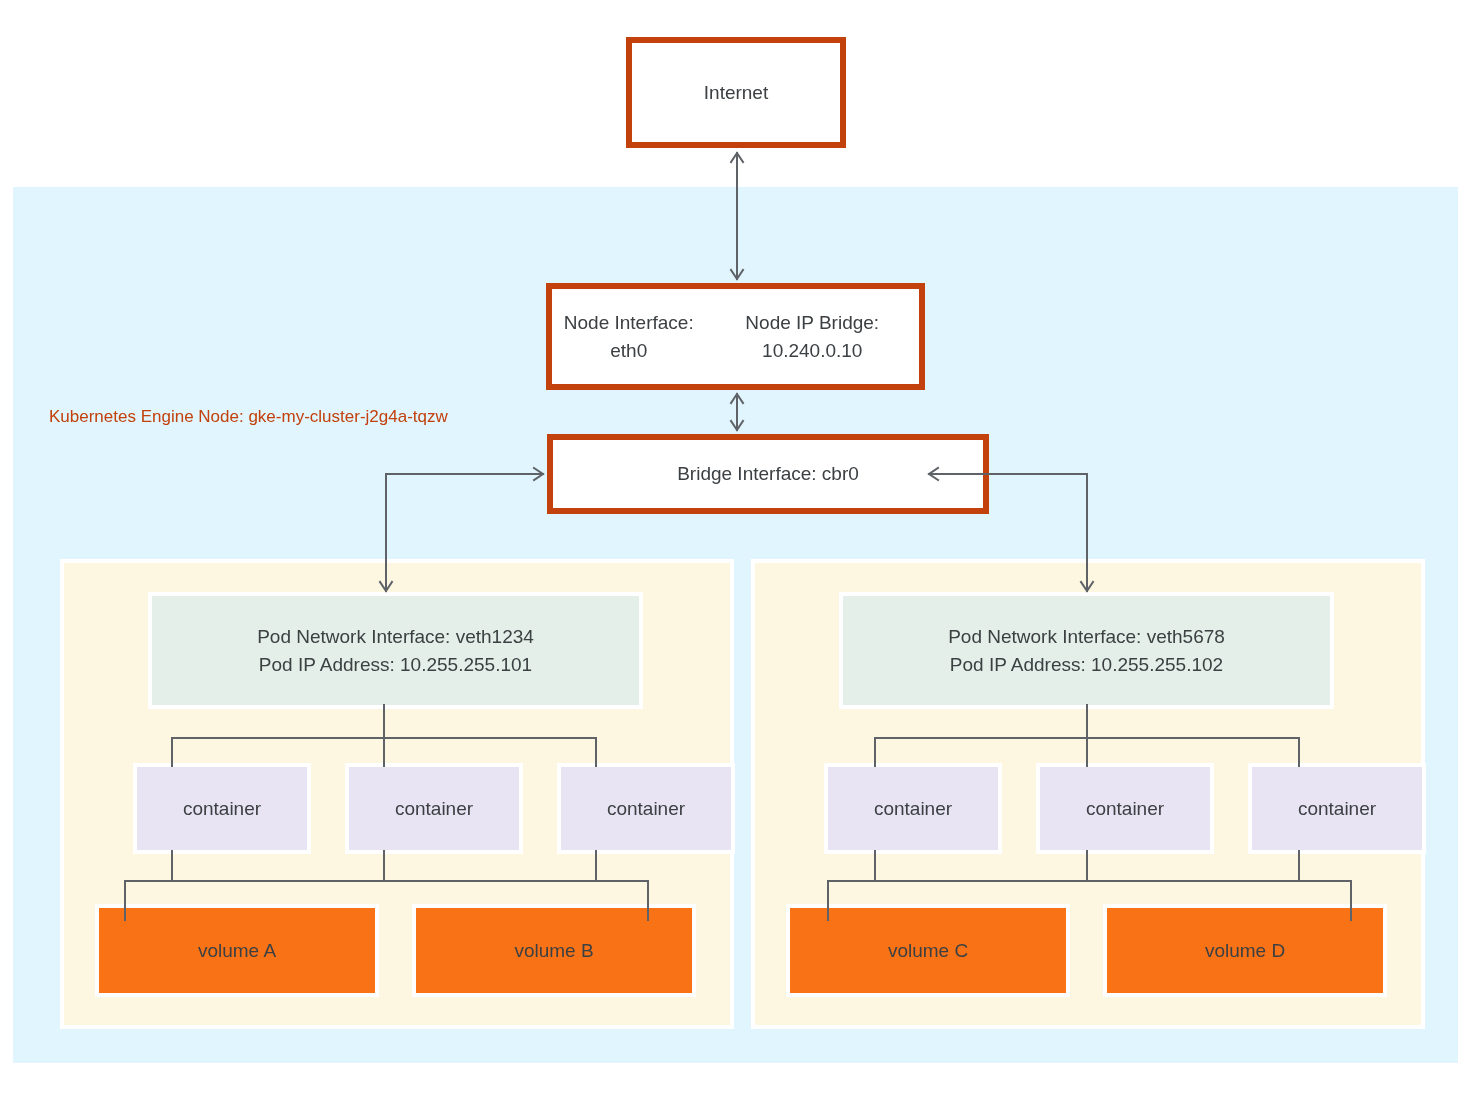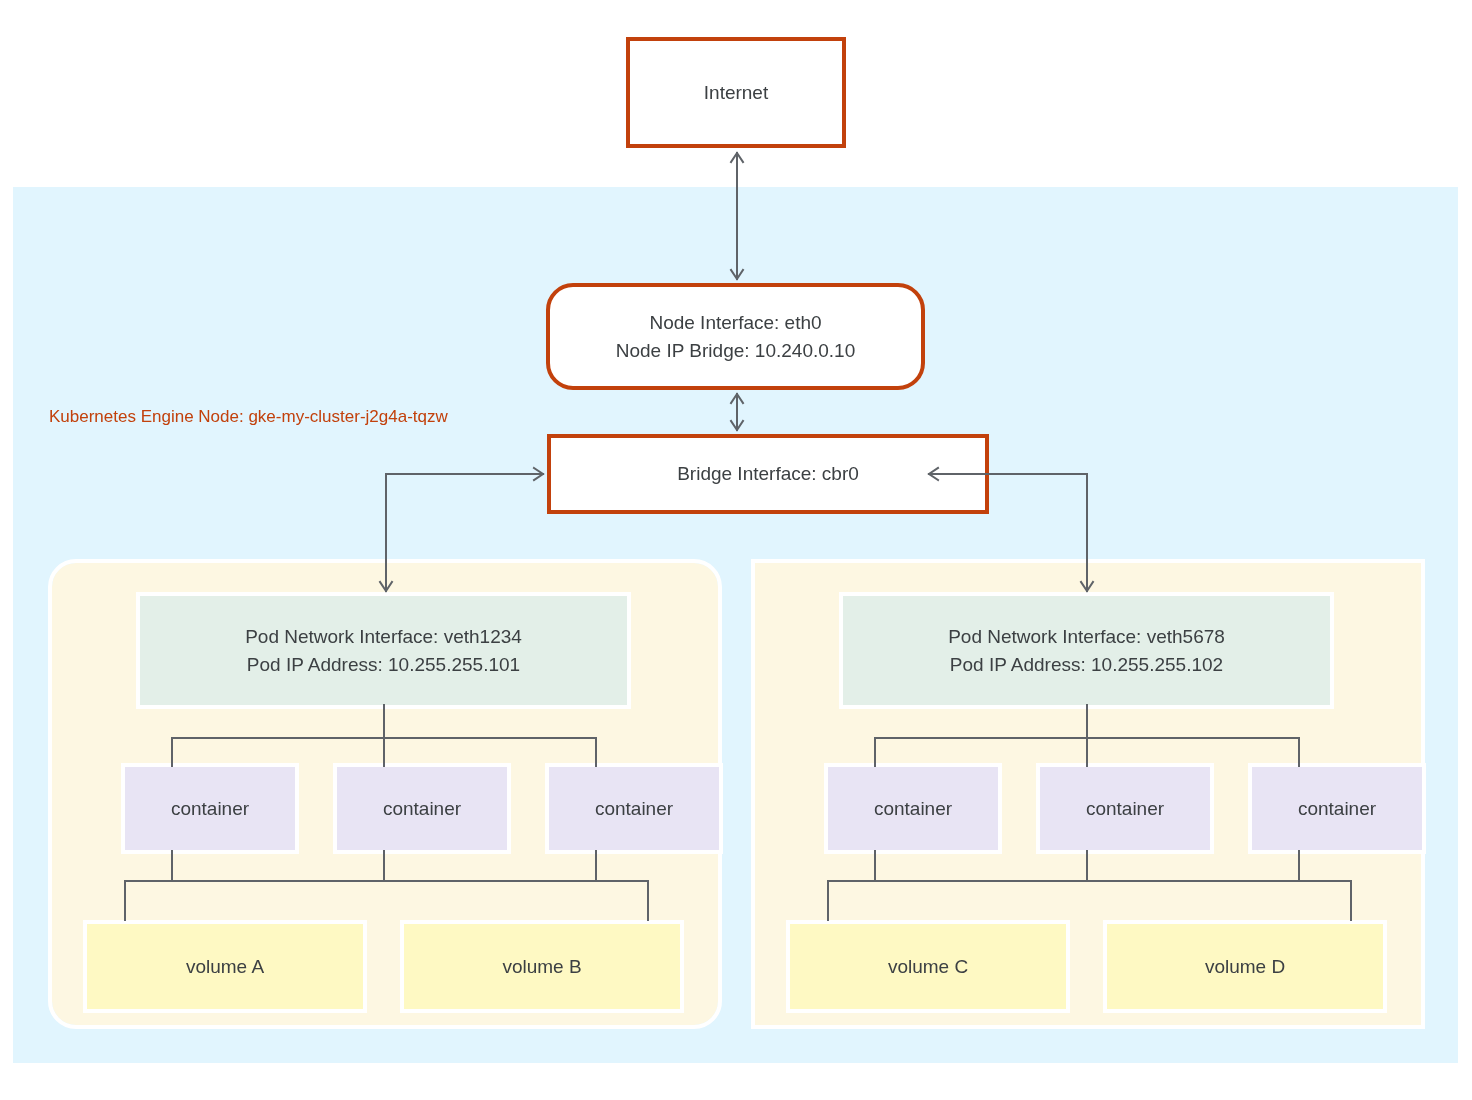--- a/index.html
+++ b/index.html
@@ -6,51 +6,51 @@
   .canvas {
     position:relative; width:1472px; height:1100px; overflow:hidden;
     background:#ffffff; font-family:"Liberation Sans", sans-serif;
     color:#3C4043; -webkit-font-smoothing:antialiased;
   }
   .box {
     position:absolute; box-sizing:border-box;
     display:flex; align-items:center; justify-content:center;
     text-align:center; font-size:19px; line-height:28px;
   }
-  .white-box { background:#ffffff; border:4px solid #c2410c; }
+  .white-box { background:#ffffff; border:6px solid #c2410c; }
   .node-panel {
     position:absolute; left:13px; top:187px; width:1445px; height:876px;
     background:#E1F5FE;
   }
   .panel-label {
     position:absolute; left:36px; top:219px;
     font-size:17px; line-height:22px; color:#c2410c;
   }
   .pod {
     position:absolute; top:563px; width:666px; height:462px;
     background:#FDF7E2; outline:4px solid #ffffff;
   }
-  .pod-left  { left:52px;border-radius:24px; }
+  .pod-left  { left:64px; }
   .pod-right { left:755px; }
   .pod-interface {
     left:88px; top:33px; width:487px; height:109px;
     background:#E3EFE8; outline:4px solid #ffffff;
     flex-direction:column;
   }
   .container-box {
     top:204px; width:170px; height:83px;
     background:#E8E4F4; outline:4px solid #ffffff;margin-left:38px;
   }
   .c1 { left:35px; } .c2 { left:247px; } .c3 { left:459px; }
   .volume-box {
     top:345px; width:276px; height:85px;
-    background:#fef9c3; outline:4px solid #ffffff;margin-top:16px;
+    background:#f97316; outline:4px solid #ffffff;
   }
   .v1 { left:35px; } .v2 { left:352px; }
-  .two-line { flex-direction:column;border-radius:27px; }
+  .two-line { flex-direction:row; }
   .connectors {
     position:absolute; left:0; top:0; width:1472px; height:1100px;
     pointer-events:none;
   }
   .connectors path, .connectors line {
     stroke:#5F6368; stroke-width:2; fill:none; stroke-linecap:square;
   }
 </style>
 </head>
 <body>

